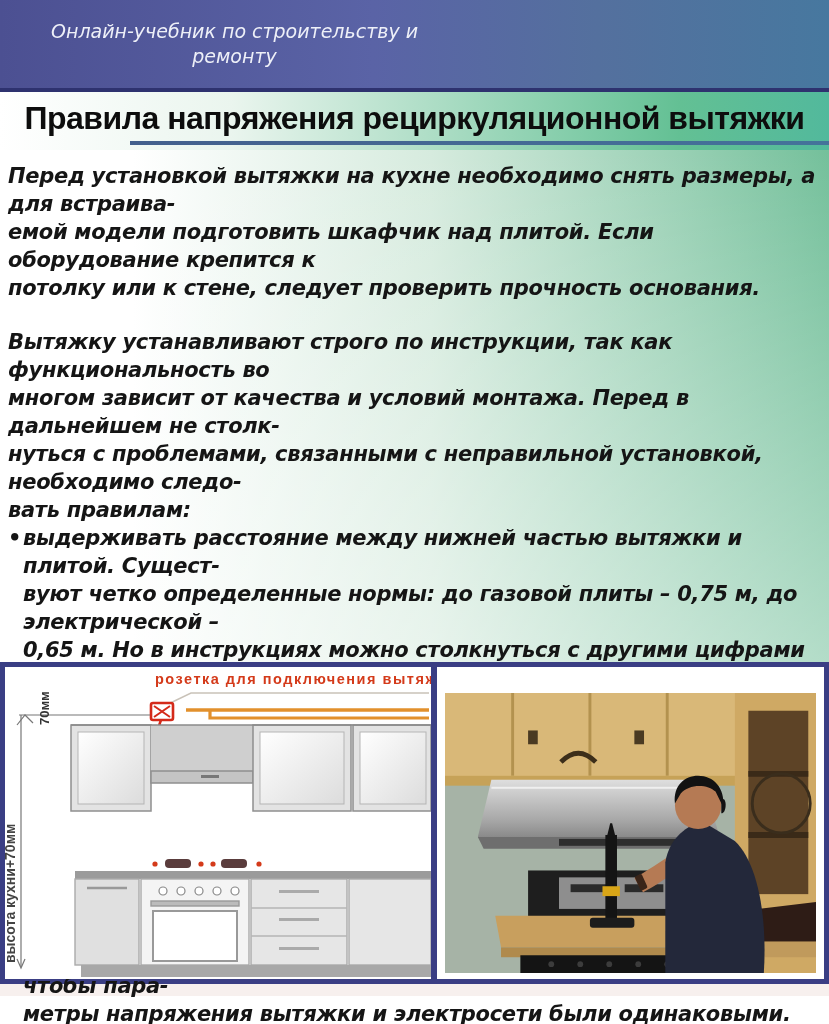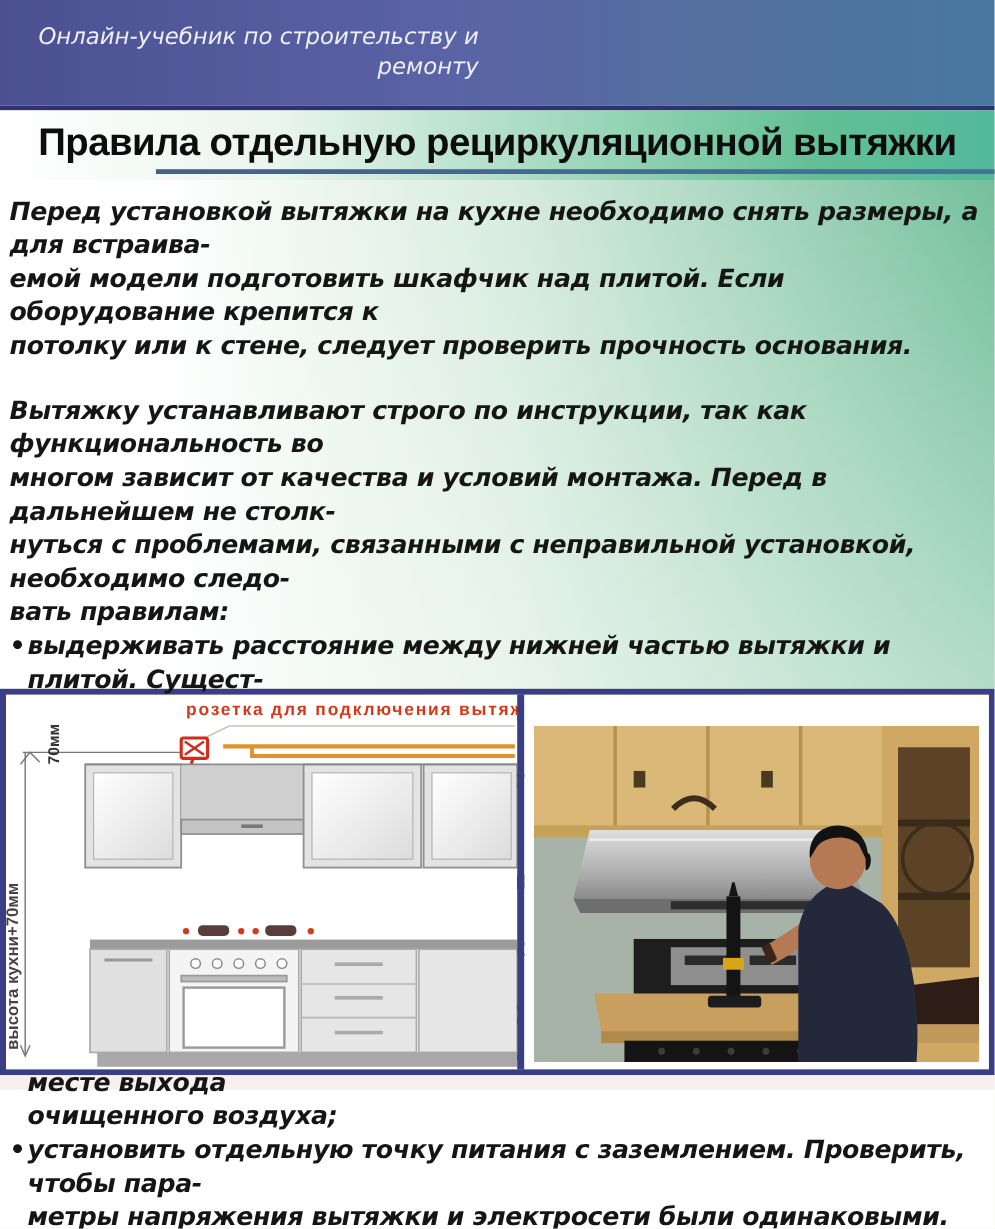--- a/index.html
+++ b/index.html
@@ -9,35 +9,35 @@
   
   .header{height:88px;display:flex;align-items:center;justify-content:space-between;
     background:linear-gradient(to right,#4c5092 0%,#5a63a6 45%,#54709e 72%,#47789f 100%);
     padding:0 26px 0 32px;box-sizing:border-box;}
   .logo{display:flex;align-items:center;gap:10px;cursor:pointer;}
   .logo-icon{width:56px;height:46px;flex:0 0 auto;}
   .brand{font-size:28px;font-weight:700;letter-spacing:.5px;white-space:nowrap;}
   .brand .b1{color:#aeb4d8;}
   .brand .b2{color:#f4f5fc;}
   .tagline{color:#eef0f8;font-style:italic;font-size:19px;line-height:25px;
-    text-align:right;white-space:pre-line;font-family:"DejaVu Sans",sans-serif;}
+    text-align:center;white-space:pre-line;font-family:"DejaVu Sans",sans-serif;margin-left:19px;}
 
   .navy-line{height:4px;background:#2e326f;}
 
   
   .title-bar{height:58px;position:relative;
     background:linear-gradient(to right,#ffffff 0%,#eaf5ee 28%,#63c094 82%,#52b99c 100%);}
   .title-bar h1{margin:0;padding:8px 0 0 0;text-align:center;font-size:32px;
     font-weight:700;color:#0d0d0d;letter-spacing:-.5px;
     font-family:"Liberation Sans",sans-serif;}
   .title-underline{position:absolute;bottom:5px;left:130px;right:0;height:4px;
     background:linear-gradient(to right,#44608d,#44739a);}
 
   
-  .content{height:424px;box-sizing:border-box;padding:12px 8px 0 8px;
+  .content{height:512px;box-sizing:border-box;padding:12px 8px 0 8px;
     background:linear-gradient(to bottom,rgba(255,255,255,0) 0%,rgba(255,255,255,.45) 100%),
                linear-gradient(to right,#ffffff 0%,#ffffff 16%,#d6ebde 52%,#74c09b 100%);
     color:#151515;font-family:"DejaVu Sans",sans-serif;font-style:italic;font-weight:600;
     font-size:21px;line-height:28px;letter-spacing:-.3px;}
   .content p{margin:0;white-space:pre-line;}
   .content p.p1{margin-bottom:26px;}
   .content ul{list-style:none;margin:0;padding:0;}
   .content li{display:flex;}
   .content .marker{width:15px;flex:0 0 auto;}
   .content .btext{flex:1;white-space:pre-line;font-style:italic;}
@@ -59,21 +59,21 @@
 <div class="page">
 
   <div class="header">
     <div class="tagline">Онлайн-учебник по строительству и
 ремонту</div>
   </div>
 
   <div class="navy-line"></div>
 
   <div class="title-bar">
-    <h1>Правила отдельную рециркуляционной вытяжки</h1>
+    <h1>Правила напряжения рециркуляционной вытяжки</h1>
     <div class="title-underline"></div>
   </div>
 
   <div class="content">
     <p class="p1">Перед установкой вытяжки на кухне необходимо снять размеры, а для встраива-
 емой модели подготовить шкафчик над плитой. Если оборудование крепится к
 потолку или к стене, следует проверить прочность основания.</p>
     <p class="p2">Вытяжку устанавливают строго по инструкции, так как функциональность во
 многом зависит от качества и условий монтажа. Перед в дальнейшем не столк-
 нуться с проблемами, связанными с неправильной установкой, необходимо следо-

